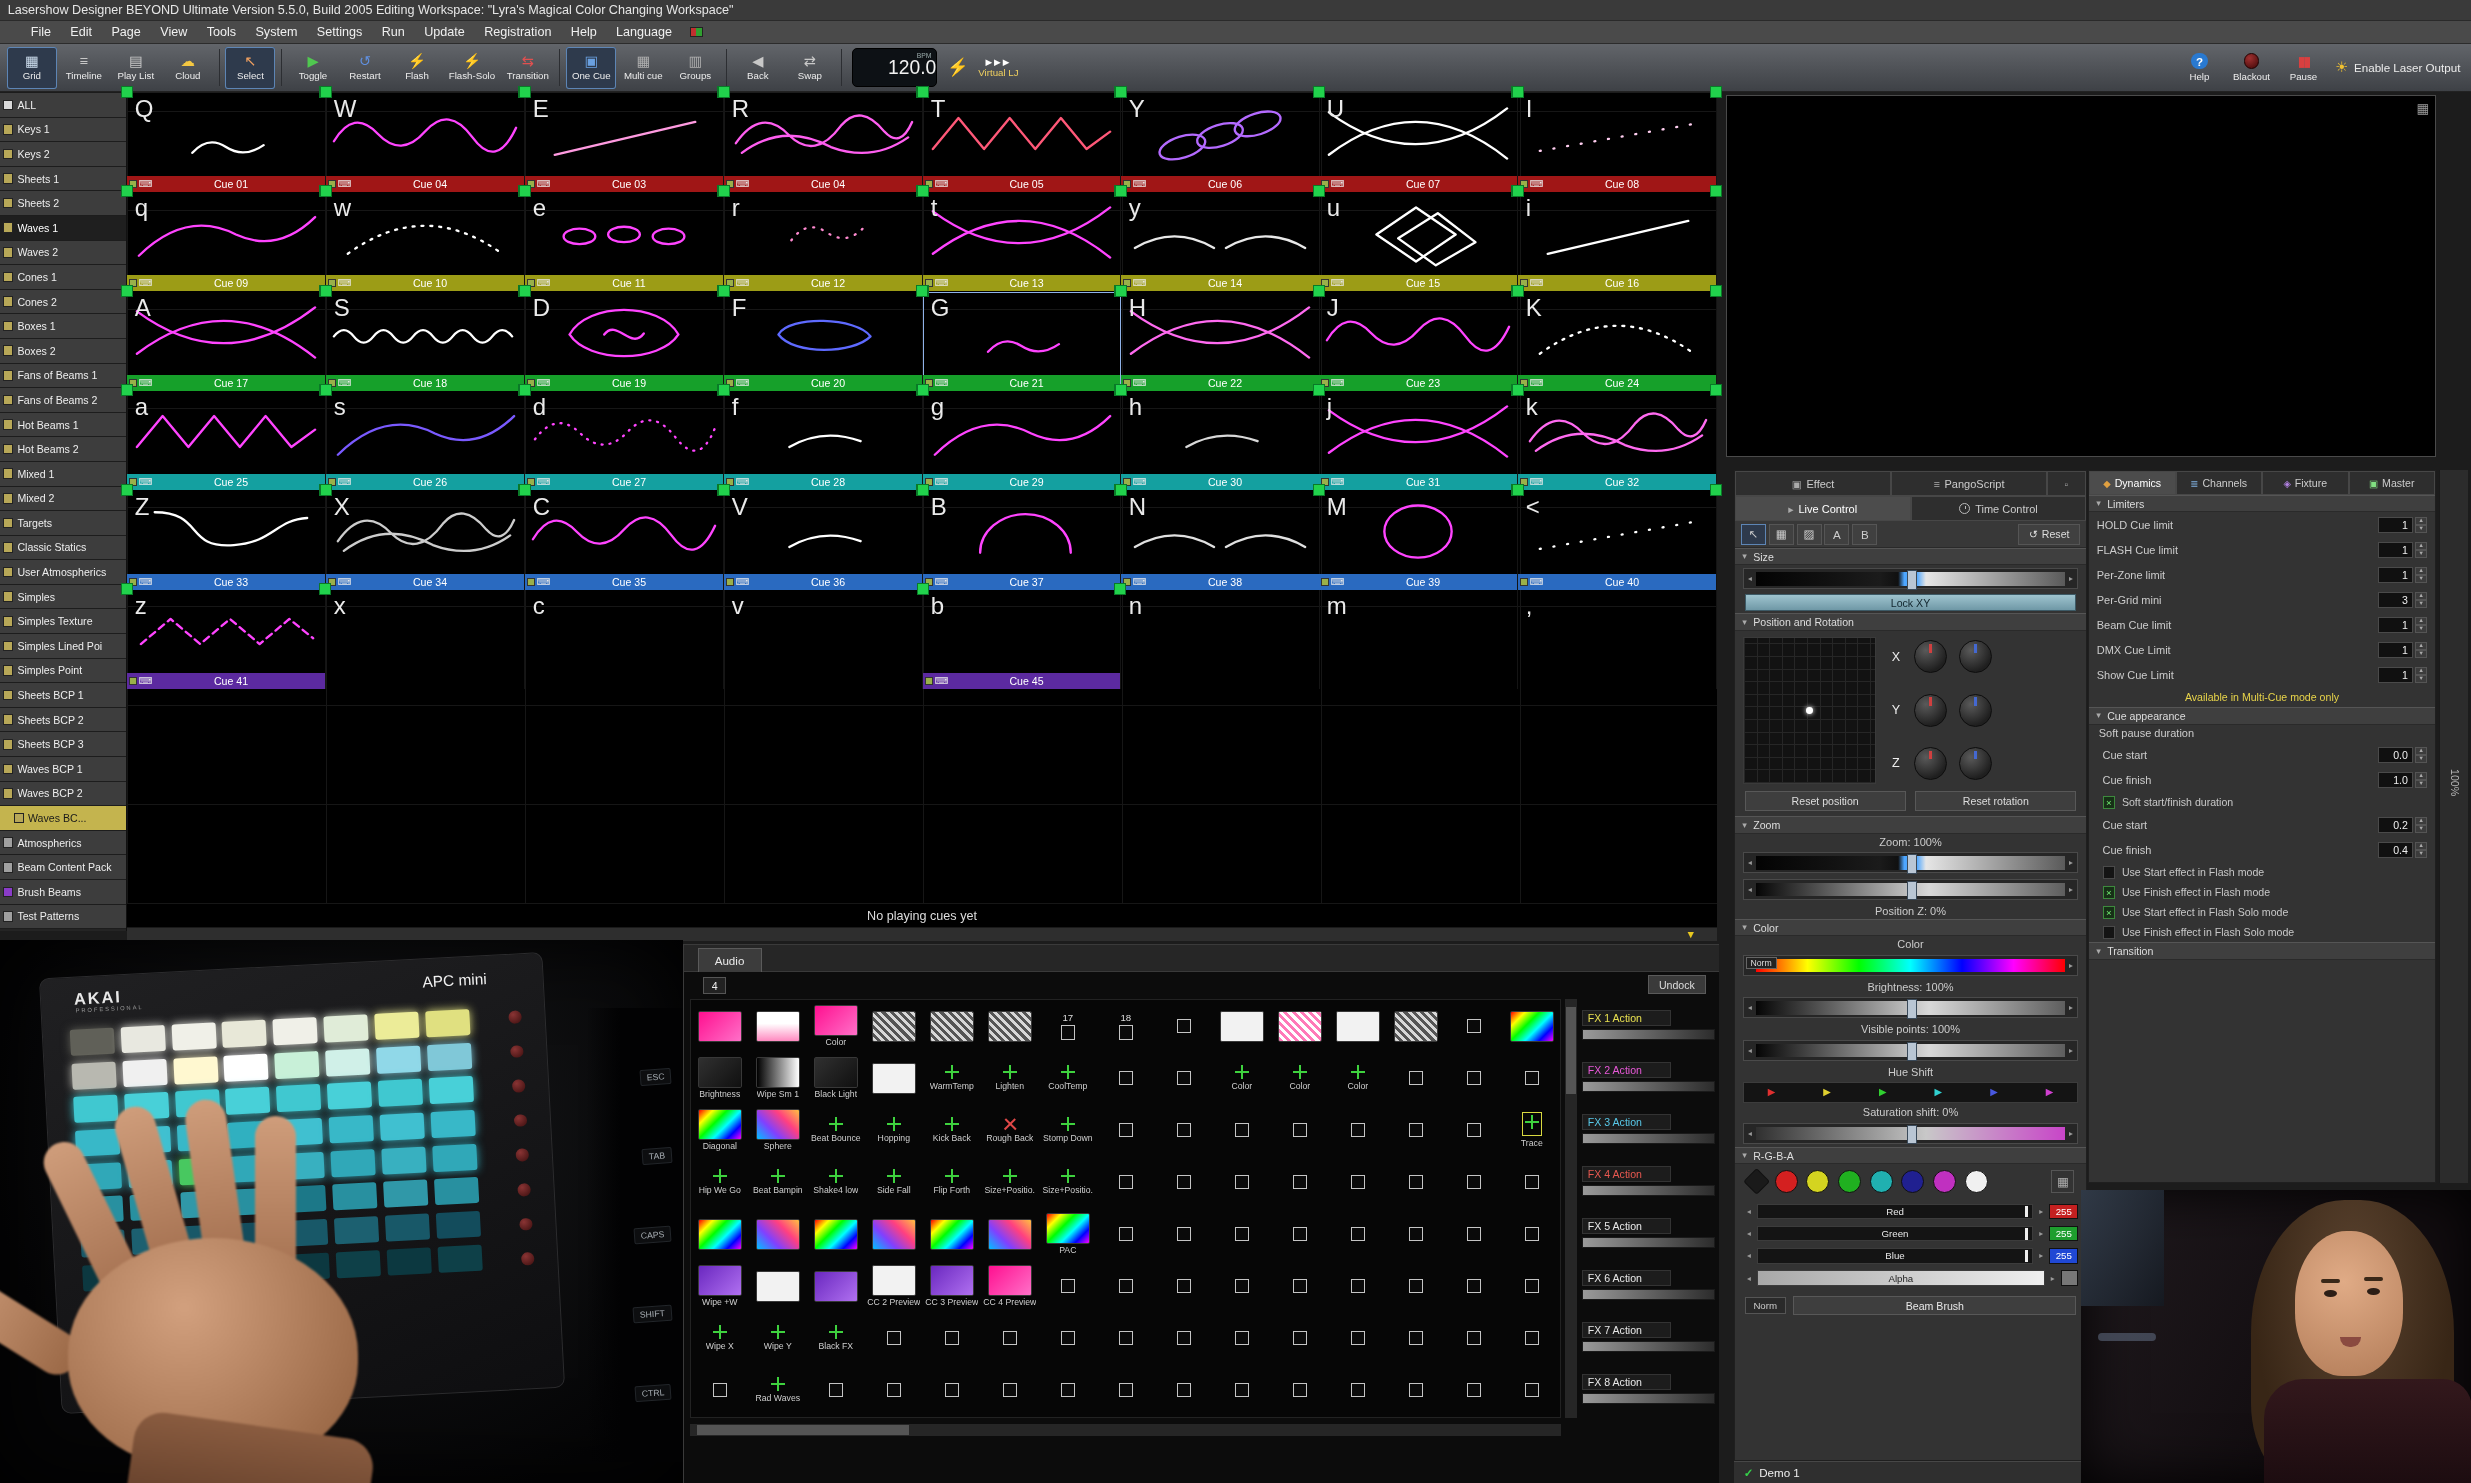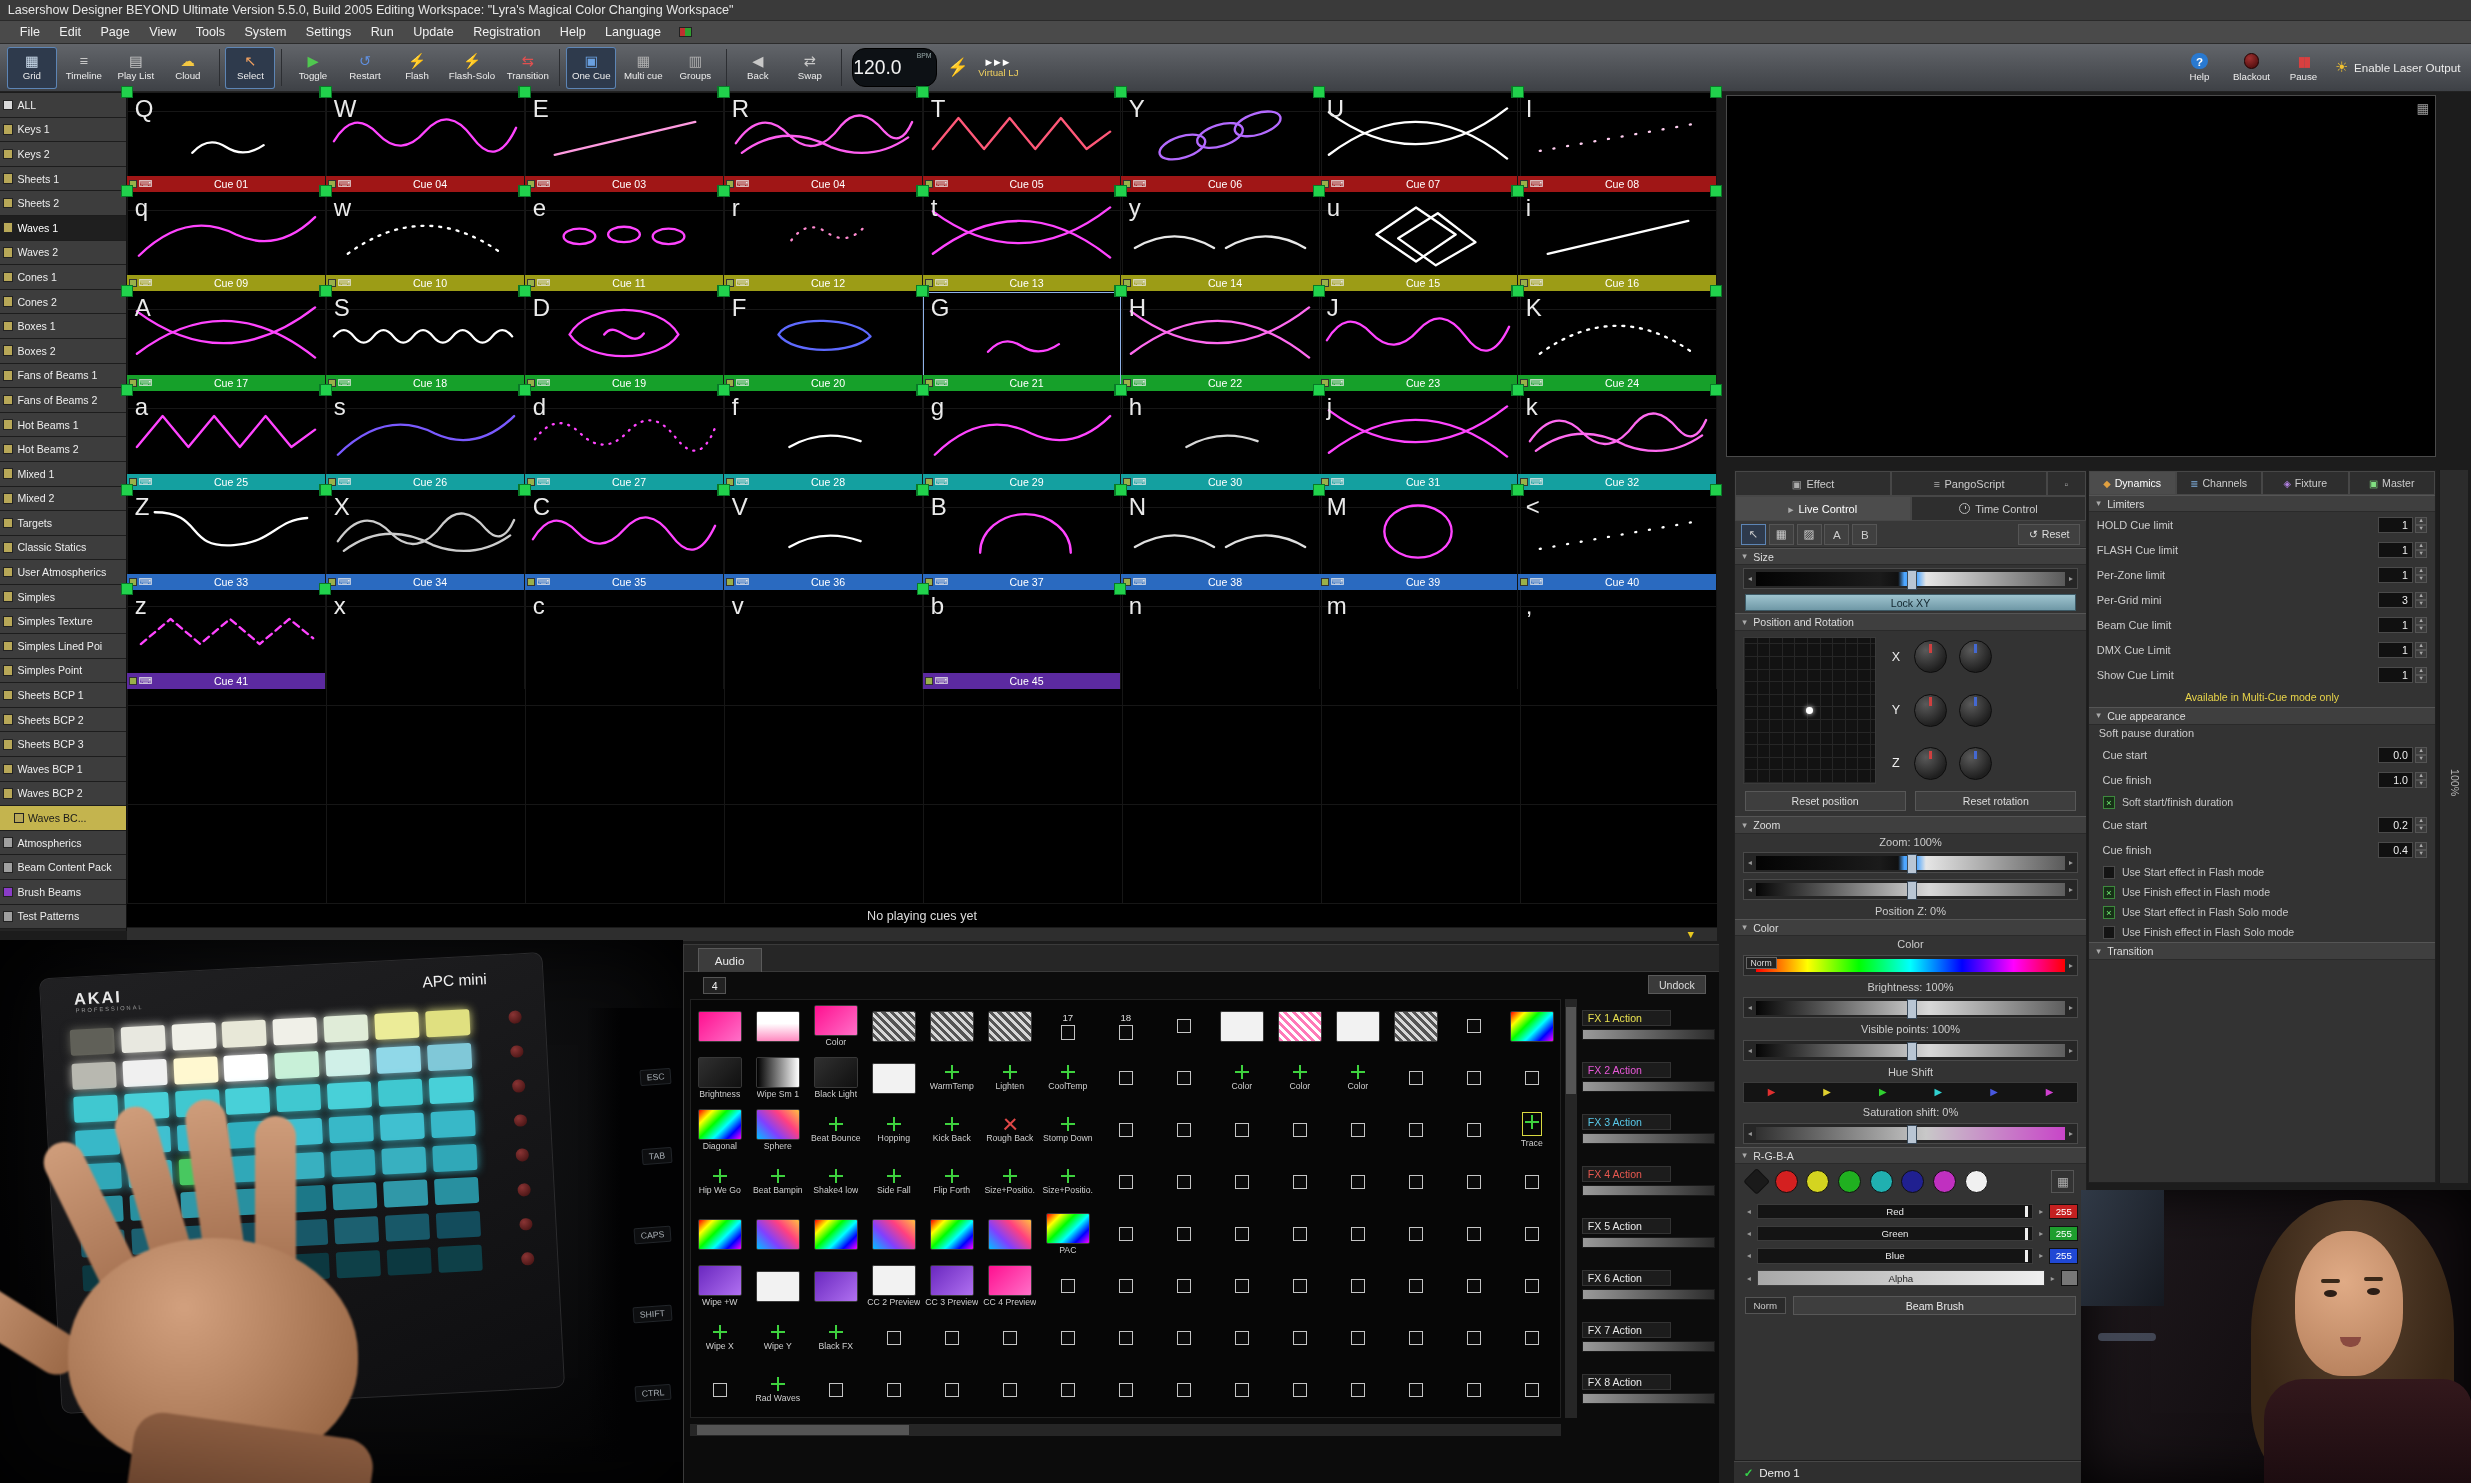--- a/index.html
+++ b/index.html
@@ -1,30 +1,30 @@
 <!DOCTYPE html>
 <html><head>
 <meta charset="utf-8">
 <style>
 *{margin:0;padding:0;box-sizing:border-box}
 html,body{width:2472px;height:1483px;background:#181818;font-family:"Liberation Sans",sans-serif;overflow:hidden;color:#ddd}
 .screen{position:absolute;inset:0;width:2472px;height:1483px;background:#1c1c1c}
 
 
 .titlebar{position:absolute;left:0;top:0;width:2472px;height:21px;background:#3a3a3a;display:flex;align-items:center;padding-left:7.7px;font-size:12.6px;color:#e6e6e6;border-bottom:1px solid #2a2a2a}
-.menubar{position:absolute;left:0;top:21px;width:2472px;height:23px;background:#4a4a4a;display:flex;align-items:center;padding-left:10px;border-bottom:1px solid #2c2c2c}
+.menubar{position:absolute;left:0;top:21px;width:2472px;height:23px;background:#4a4a4a;display:flex;align-items:center;padding-left:21px;border-bottom:1px solid #2c2c2c}
 .menu-item{padding:1.9px 9.7px;font-size:12.6px;color:#f0f0f0;cursor:default}
 .menu-flag{width:13.5px;height:9.7px;margin-left:7.7px;background:linear-gradient(90deg,#c03030 50%,#30a030 50%);border:1px solid #222}
 .toolbar{position:absolute;left:0;top:44px;width:2472px;height:48px;background:linear-gradient(#62656a,#3e4146);display:flex;align-items:center;padding:0 5.8px;border-bottom:1px solid #222}
 .tb-group{display:flex;align-items:center;height:100%}
 .tb-btn{min-width:50px;height:42px;margin:0 1px;display:flex;flex-direction:column;align-items:center;justify-content:center;gap:1.9px;border-radius:2.9px;color:#ececec;font-size:9.7px;white-space:nowrap;padding:0 4.8px}
 .tb-btn .ico{font-size:14.5px;line-height:1}
 .tb-btn.active{background:#2e3a4c;box-shadow:inset 0 0 0 1px #5d85b5}
 .tb-sep{width:1px;height:37px;background:#2c2e32;margin:0 4.8px}
-.bpm-box{width:85px;height:39px;background:#0d1115;border:1px solid #000;border-radius:13px;display:flex;align-items:center;justify-content:flex-start;position:relative;margin:0 5.8px}
+.bpm-box{width:85px;height:39px;background:#0d1115;border:1px solid #000;border-radius:5px;display:flex;align-items:center;justify-content:flex-end;position:relative;margin:0 5.8px}
 .bpm-val{font-size:19.3px;color:#f2f2f2}
 .bpm-unit{position:absolute;top:2.9px;right:4.8px;font-size:6.8px;color:#9aa}
 .bolt{font-size:17.4px;color:#f5c51e;margin:0 3.9px}
 .vlj{display:flex;flex-direction:column;align-items:center;margin:0 5.8px}
 .vlj-icons{font-size:8.7px;color:#fff;letter-spacing:1.9px}
 .vlj-label{font-size:9.7px;color:#f0d060}
 .tb-spacer{flex:1}
 .tb-btn.laser{flex-direction:row;gap:5.8px;font-size:11.6px}
 .help-circle{width:16.4px;height:16.4px;border-radius:50%;background:#2979d0;color:#fff;font-size:11.6px;font-weight:bold;display:flex;align-items:center;justify-content:center}
 .blackout-dot{width:15.4px;height:15.4px;border-radius:50%;background:radial-gradient(circle at 35% 30%,#a03030,#400808);border:1px solid #200}

